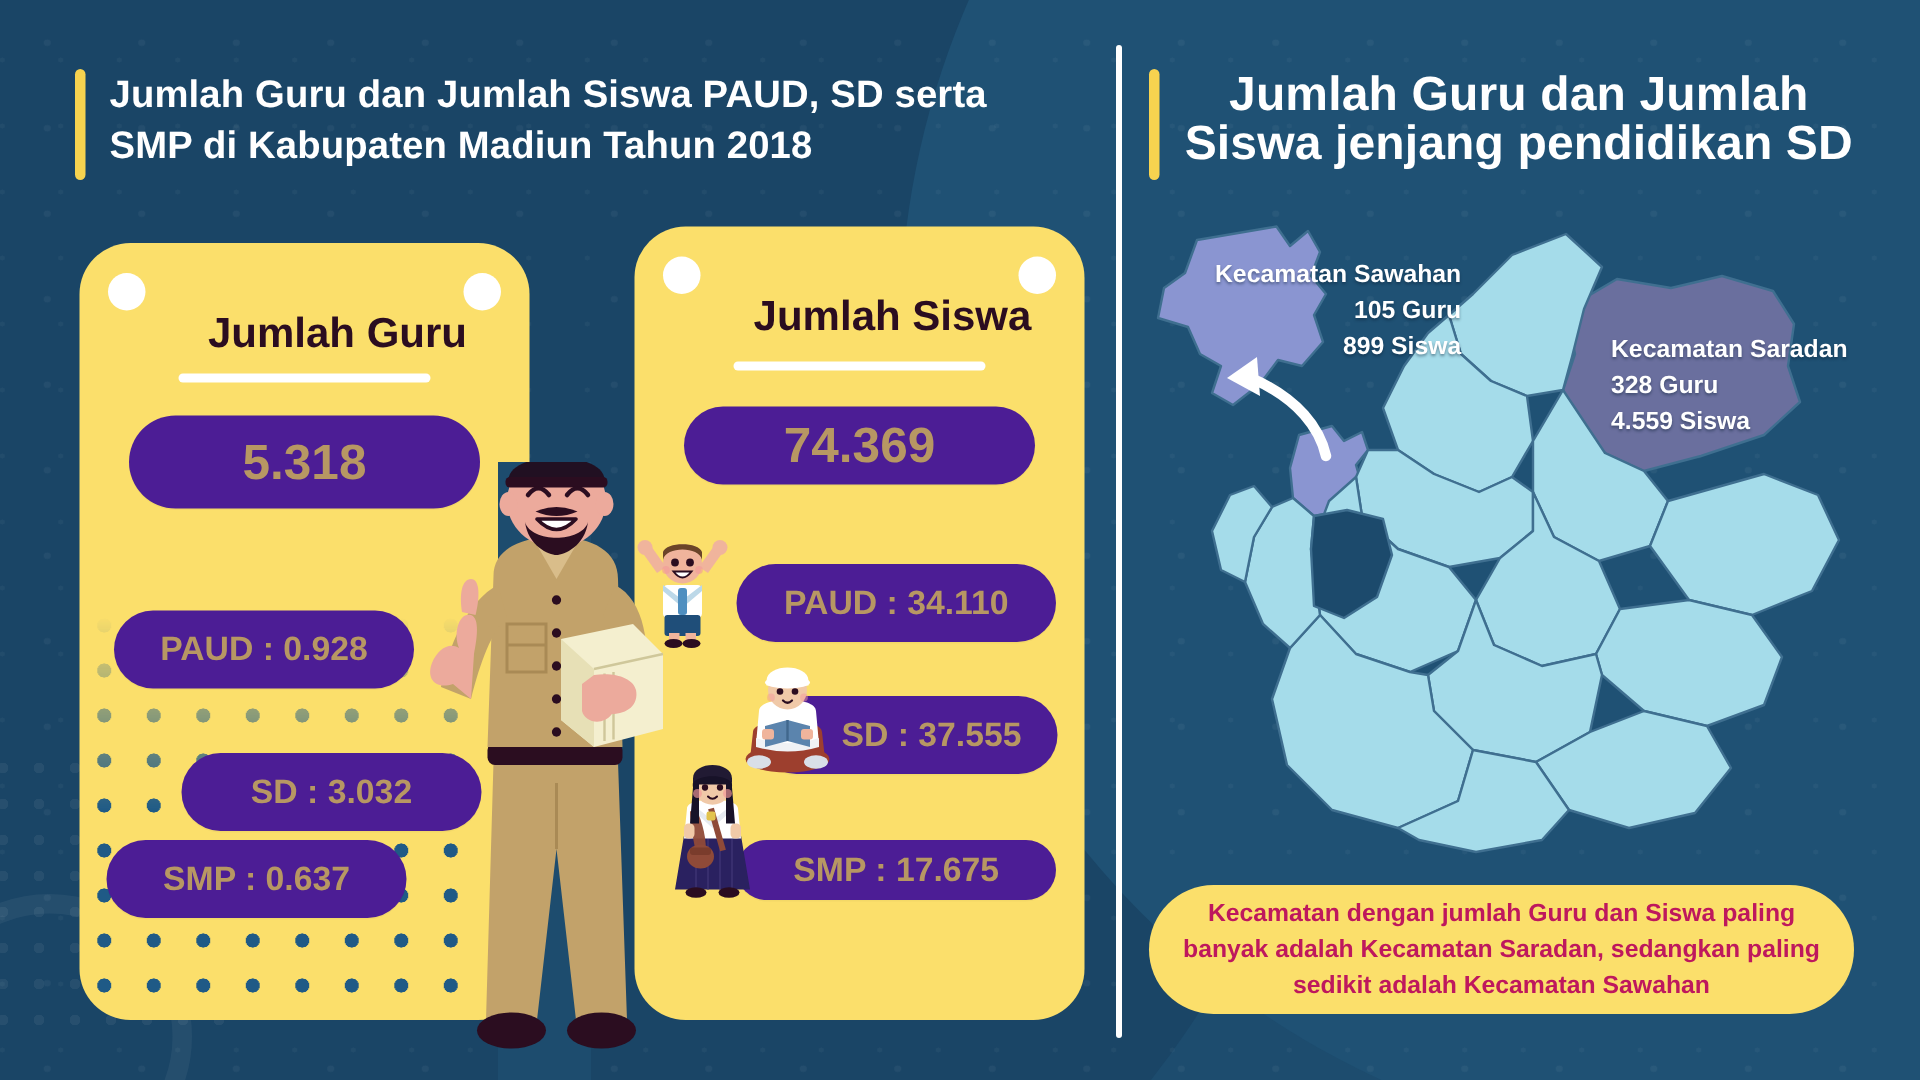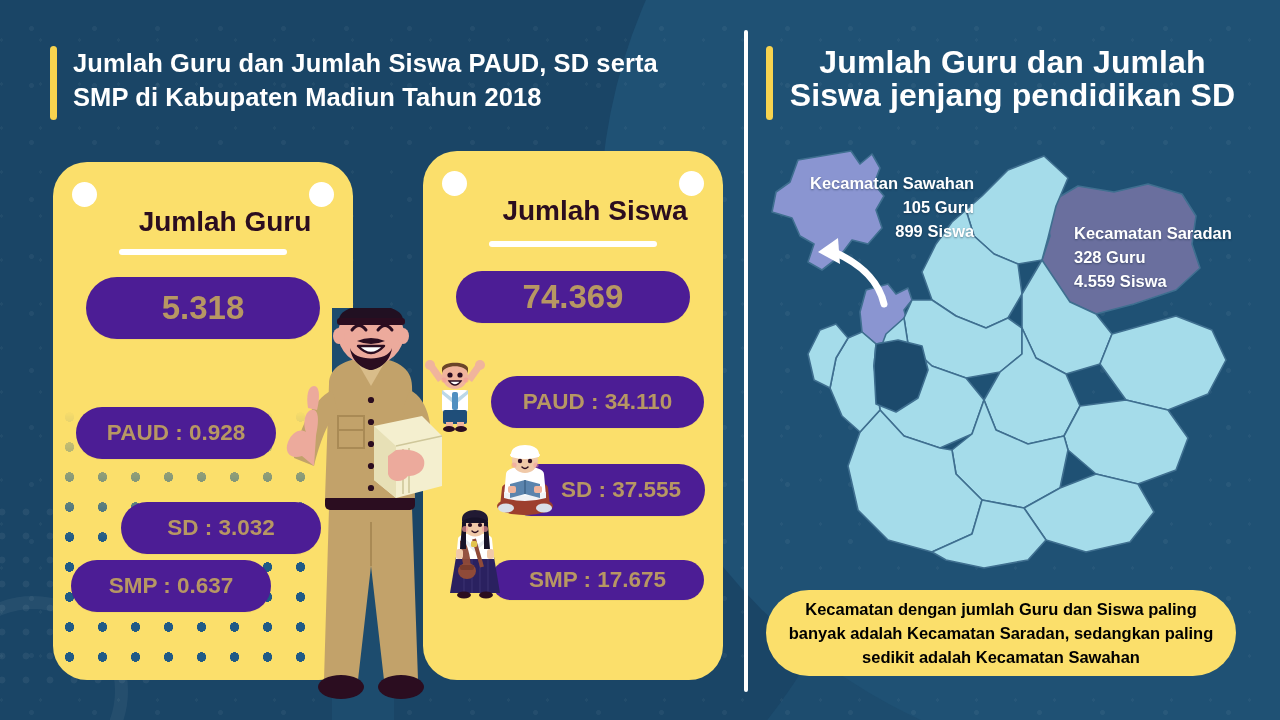--- a/index.html
+++ b/index.html
@@ -147,21 +147,21 @@
   #label-saradan { left:1074px; top:221px; }
 
   
   #note-box {
     left:766px; top:590px; width:470px; height:86px;
     background:#fbdf6b; border-radius:44px;
     display:flex; align-items:center; justify-content:center;
     padding:0 22px;
   }
   #note-text {
-    color:#000000; font-size:16.5px; line-height:24px;
+    color:#be185d; font-size:16.5px; line-height:24px;
     font-weight:bold; text-align:center;
   }
 </style>
 </head>
 <body>
 
 <div id="bg-arc"></div>
 <div id="bg-arc2"></div>
 <div id="bg-dots"></div>
 <div id="bg-ring"></div>

